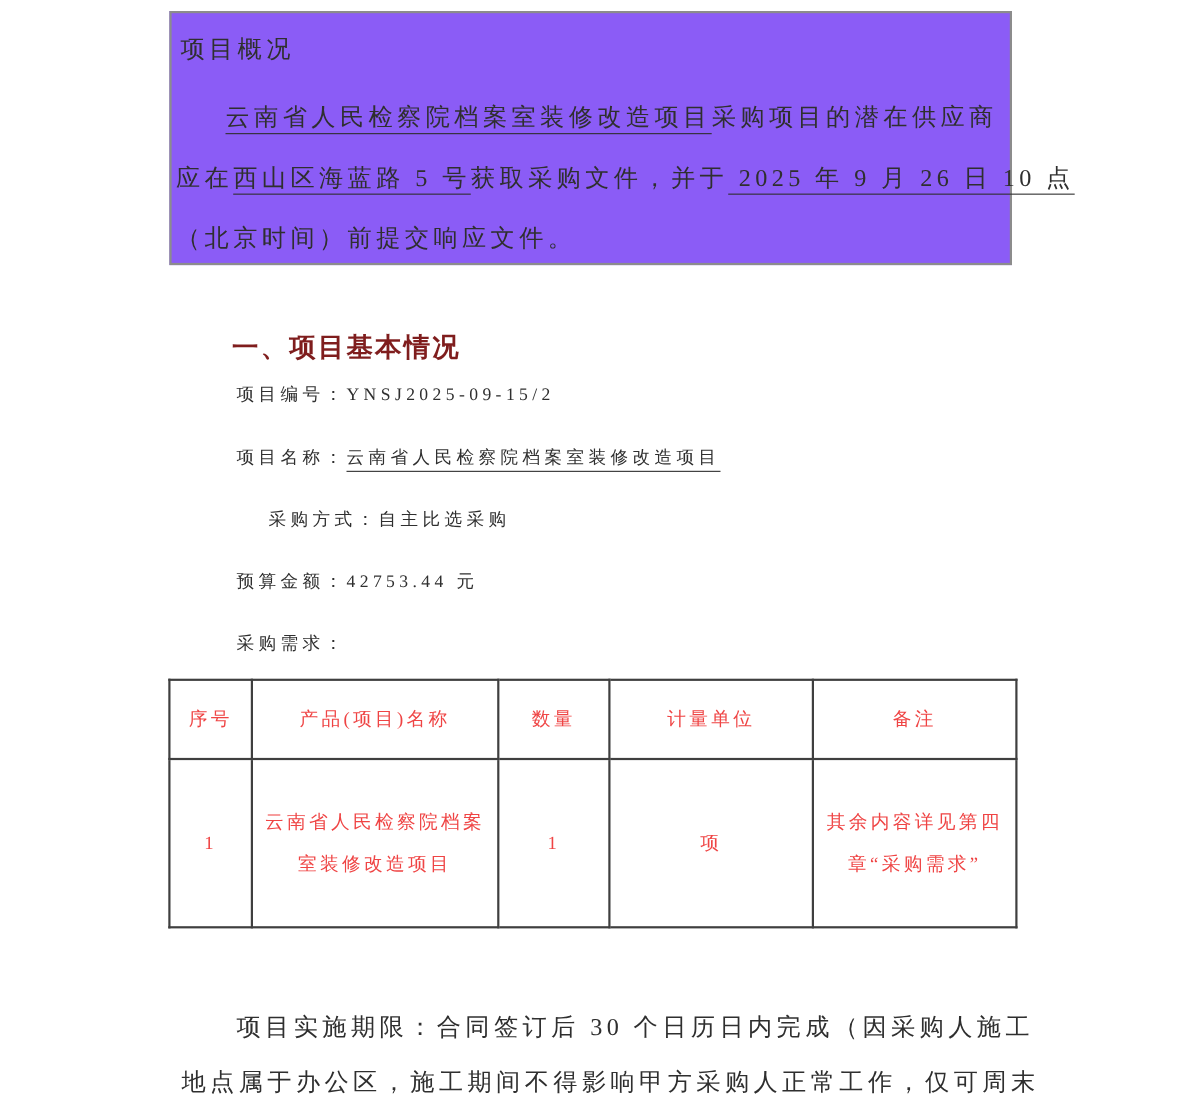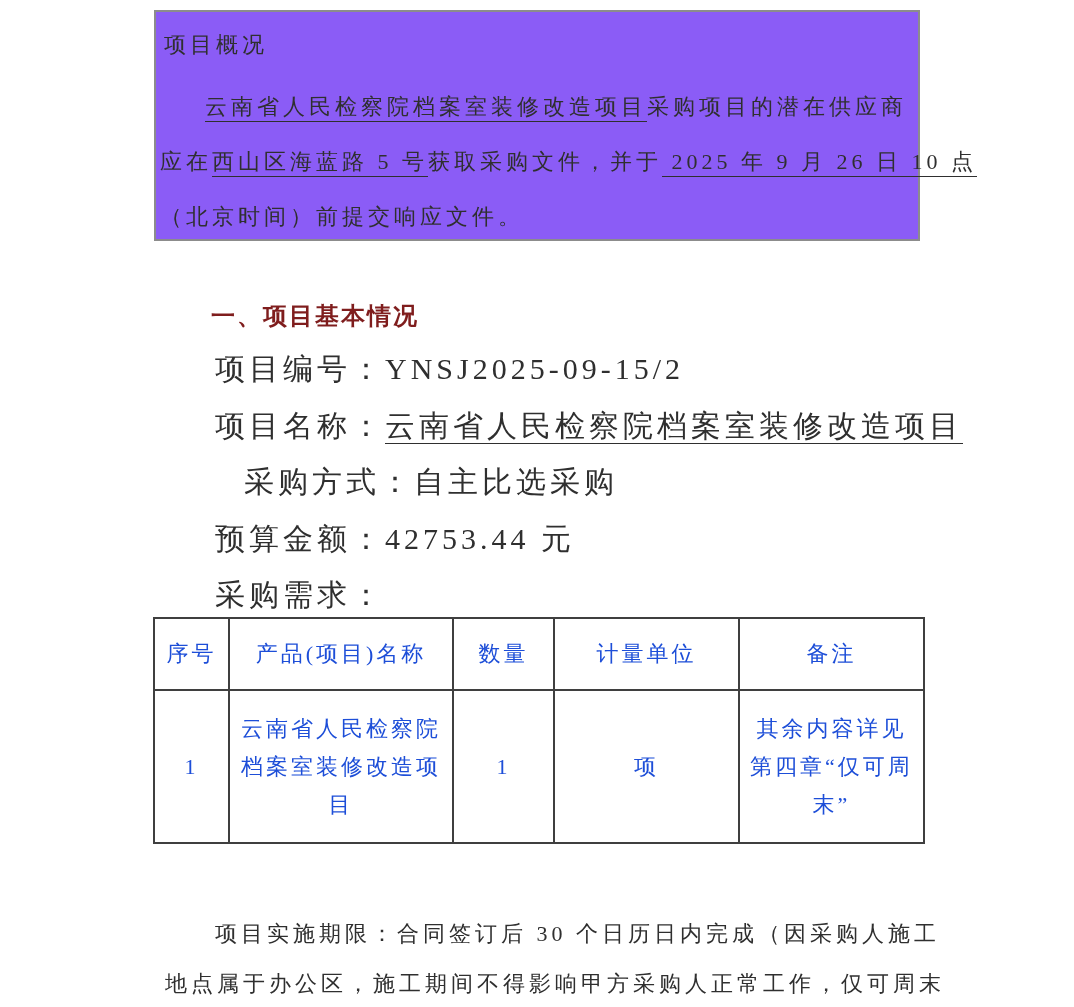--- a/index.html
+++ b/index.html
@@ -56,36 +56,36 @@
     font-size: 24px;
     letter-spacing: 2px;
     color: #7f1d1d;
     white-space: nowrap;
   }
 
   
   .info-line {
     position: absolute;
     left: 215px;
-    font-size: 30px;
+    font-size: 16px;
     letter-spacing: 4px;
     white-space: nowrap;
   }
 
   
   table.req {
     position: absolute;
     left: 153px;
     top: 617px;
     width: 770px;
     border-collapse: collapse;
     table-layout: fixed;
-    font-size: 22px;
+    font-size: 17px;
     letter-spacing: 3px;
-    color: #1d4ed8;
+    color: #ef4444;
   }
   table.req th, table.req td {
     border: 2px solid #3f3f3f;
     text-align: center;
     vertical-align: middle;
     font-weight: normal;
     padding: 0 8px;
     line-height: 38px;
     overflow: hidden;
   }
@@ -142,21 +142,21 @@
           <th>计量单位</th>
           <th>备注</th>
         </tr>
     </thead>
     <tbody id="req-tbody">
         <tr class="data">
           <td>1</td>
           <td>云南省人民检察院档案室装修改造项目</td>
           <td>1</td>
           <td>项</td>
-          <td>其余内容详见第四章“仅可周末”</td>
+          <td>其余内容详见第四章“采购需求”</td>
         </tr>
       </tbody>
   </table>
 
   <div>
     <div class="closing-line l1">项目实施期限：合同签订后 30 个日历日内完成（因采购人施工</div>
     <div class="closing-line l2">地点属于办公区，施工期间不得影响甲方采购人正常工作，仅可周末</div>
   </div>
 
 </div>

